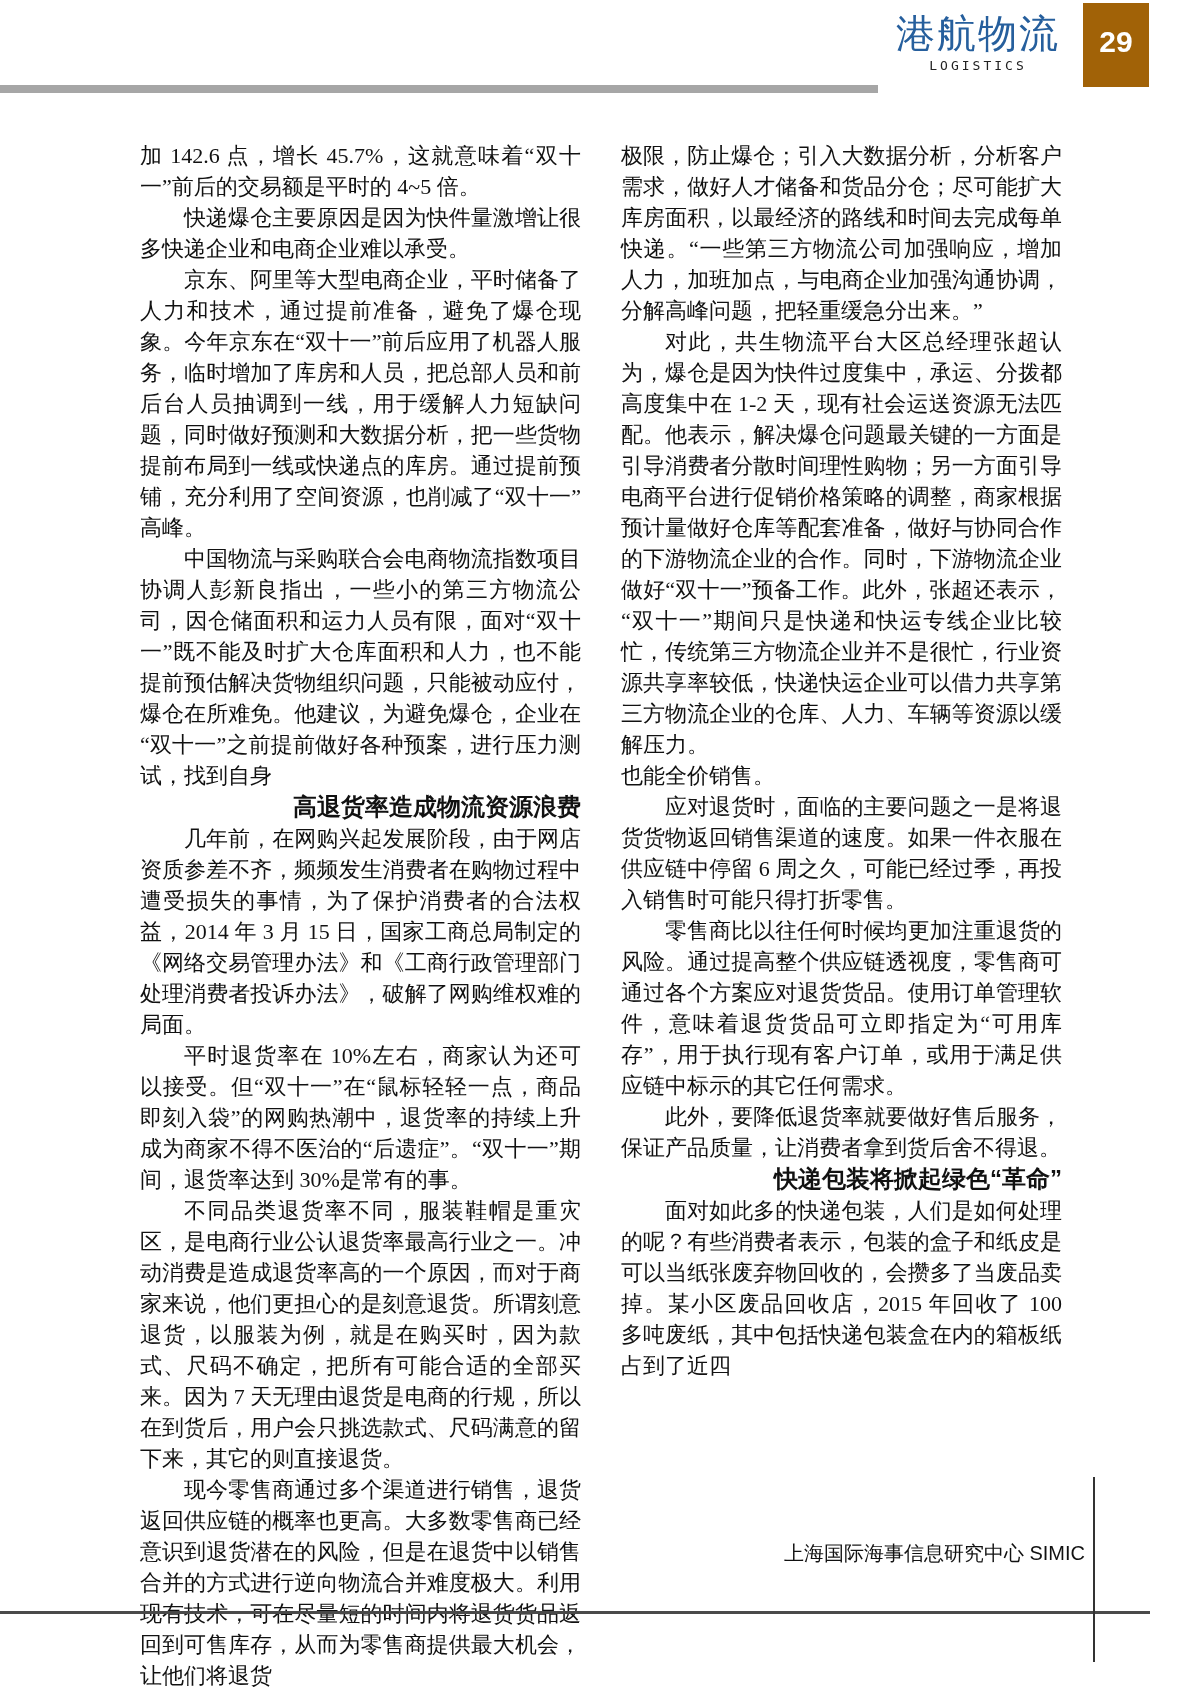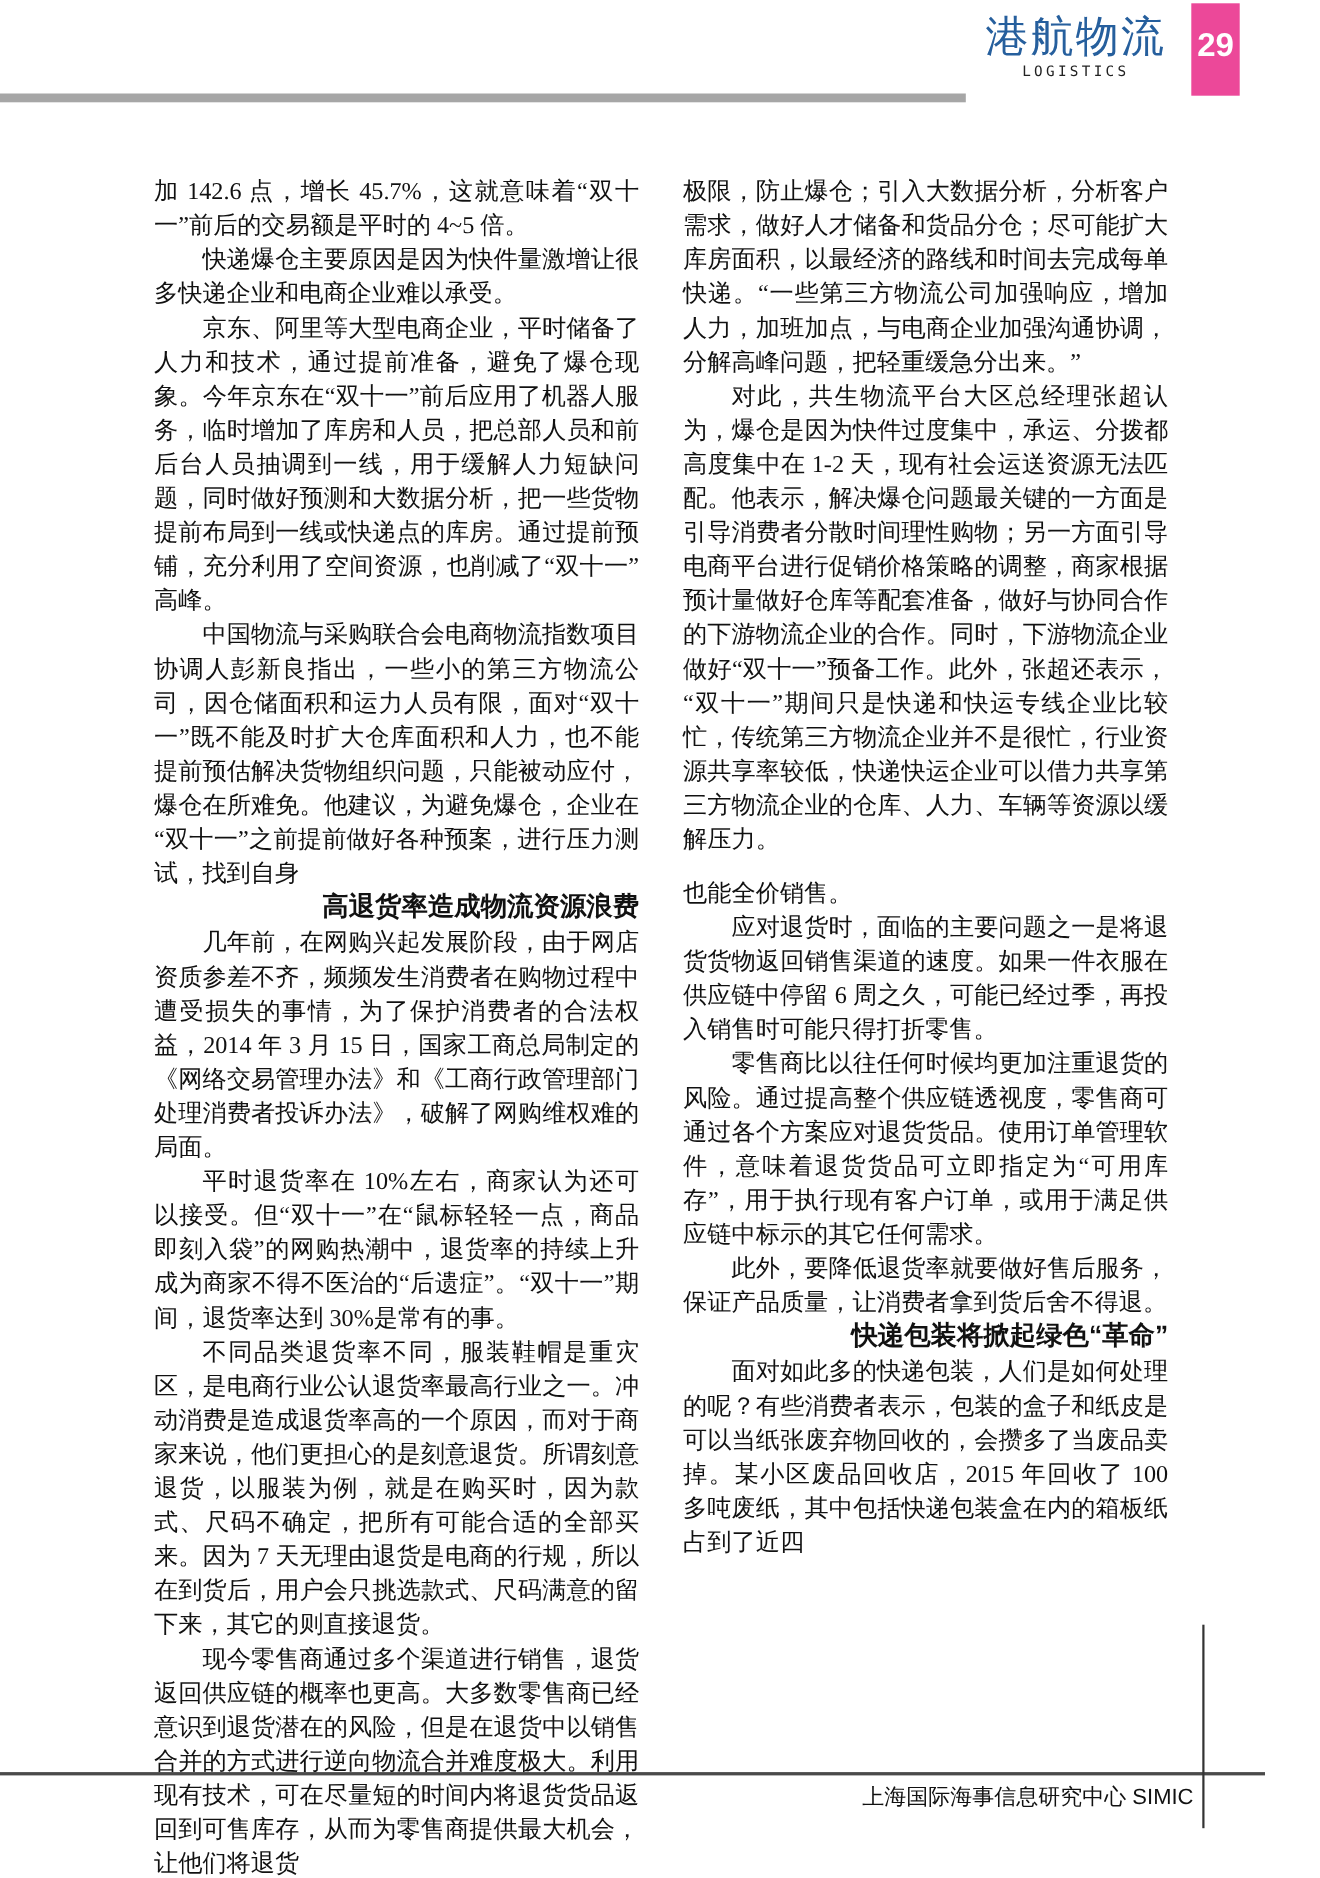--- a/index.html
+++ b/index.html
@@ -46,23 +46,23 @@
     font-family: "DejaVu Sans Mono", "Liberation Mono", monospace;
     font-size: 13px;
     font-weight: normal;
     letter-spacing: 3px;
     color: #222222;
   }
   .page-number-box {
     position: absolute;
     left: 1083px;
     top: 3px;
-    width: 44px;
+    width: 66px;
     height: 84px;
-    background: #ec4899;
+    background: #a16207;
     display: flex;
     align-items: center;
     justify-content: center;
   }
   .page-number {
     font-family: "Liberation Sans", "DejaVu Sans", sans-serif;
     font-size: 30px;
     font-weight: bold;
     color: #ffffff;
     margin-top: -6px;
@@ -79,21 +79,21 @@
     text-justify: inter-ideograph;
   }
   .column-left  { left: 140px; }
   .column-right { left: 621px; }
 
   .para {
     margin: 0;
     padding: 0;
     text-indent: 2em;
   }
-  .para.flush { text-indent: 0; margin-top: 18px; }
+  .para.flush { text-indent: 0; }
 
   .col-heading {
     margin: 0;
     padding: 0;
     font-family: "Liberation Sans", "DejaVu Sans", sans-serif;
     font-size: 24px;
     font-weight: bold;
     text-align: right;
     line-height: 32px;
     text-indent: 0;
@@ -112,21 +112,21 @@
     position: absolute;
     left: 1093px;
     top: 1477px;
     width: 2px;
     height: 185px;
     background: #333333;
   }
   .footer-text {
     position: absolute;
     left: 585px;
-    top: 1620px;
+    top: 1540px;
     width: 500px;
     text-align: right;
     font-family: "Liberation Sans", "DejaVu Sans", sans-serif;
     font-size: 20px;
     color: #111111;
     white-space: nowrap;
   }
 </style>
 </head>
 <body>

